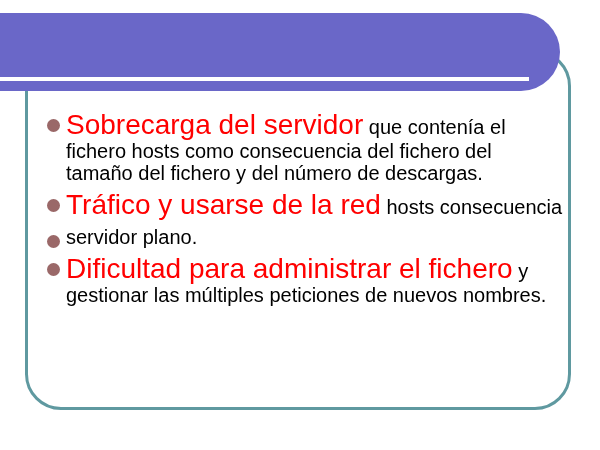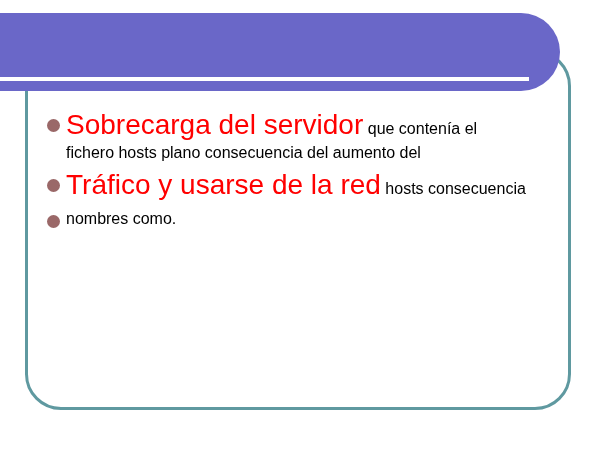--- a/index.html
+++ b/index.html
@@ -73,48 +73,54 @@
     line-height: 22px;
     white-space: nowrap;
   }
   .lead {
     color: var(--red, #FF0000);
     font-size: 28px;
     line-height: 30px;
   }
   .body-text {
     color: #000000;
-    font-size: 16px;
+    font-size: 20px;
     line-height: 22px;
   }
 </style>
 </head>
 <body>
 
 <div class="slide" style="--accent: #6A67C8; --frame: #5F99A0; --red: #FF0000; --dot: #9A6868; --bg: #FFFFFF;">
 
   <div class="content-frame"></div>
 
   <div class="title-bar">
     <div class="title-underline"></div>
   </div>
 
   <ul class="bullet-list">
 
     <li class="bullet-item">
       <span class="bullet-dot"></span>
       <div class="b-line"><span class="lead">Sobrecarga del servidor</span><span class="body-text"> que contenía el</span></div>
-      <div class="b-line"><span class="body-text">fichero hosts plano consecuencia del aumento del</span></div>
+      <div class="b-line"><span class="body-text">fichero hosts como consecuencia del fichero del</span></div>
+      <div class="b-line"><span class="body-text">tamaño del fichero y del número de descargas.</span></div>
     </li>
 
     <li class="bullet-item">
       <span class="bullet-dot"></span>
       <div class="b-line"><span class="lead">Tráfico y usarse de la red</span><span class="body-text"> hosts consecuencia</span></div>
     </li>
 
     <li class="bullet-item">
       <span class="bullet-dot"></span>
-      <div class="b-line"><span class="body-text">nombres como.</span></div>
+      <div class="b-line"><span class="body-text">servidor plano.</span></div>
     </li>
 
+    <li class="bullet-item">
+      <span class="bullet-dot"></span>
+      <div class="b-line"><span class="lead">Dificultad para administrar el fichero</span><span class="body-text"> y</span></div>
+      <div class="b-line"><span class="body-text">gestionar las múltiples peticiones de nuevos nombres.</span></div>
+    </li>
 
   </ul>
 </div>
 
 </body></html>

